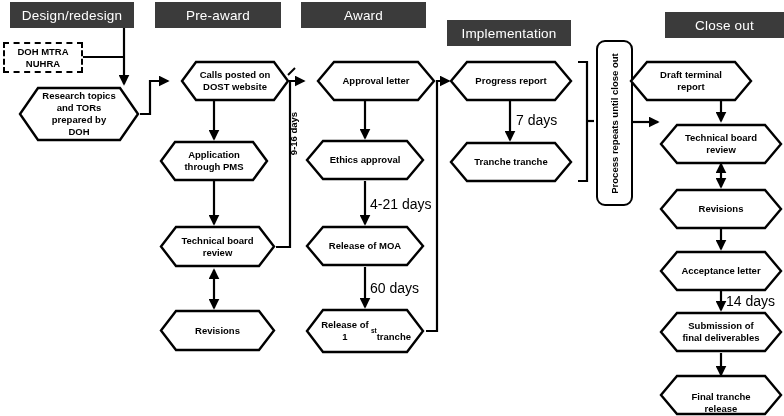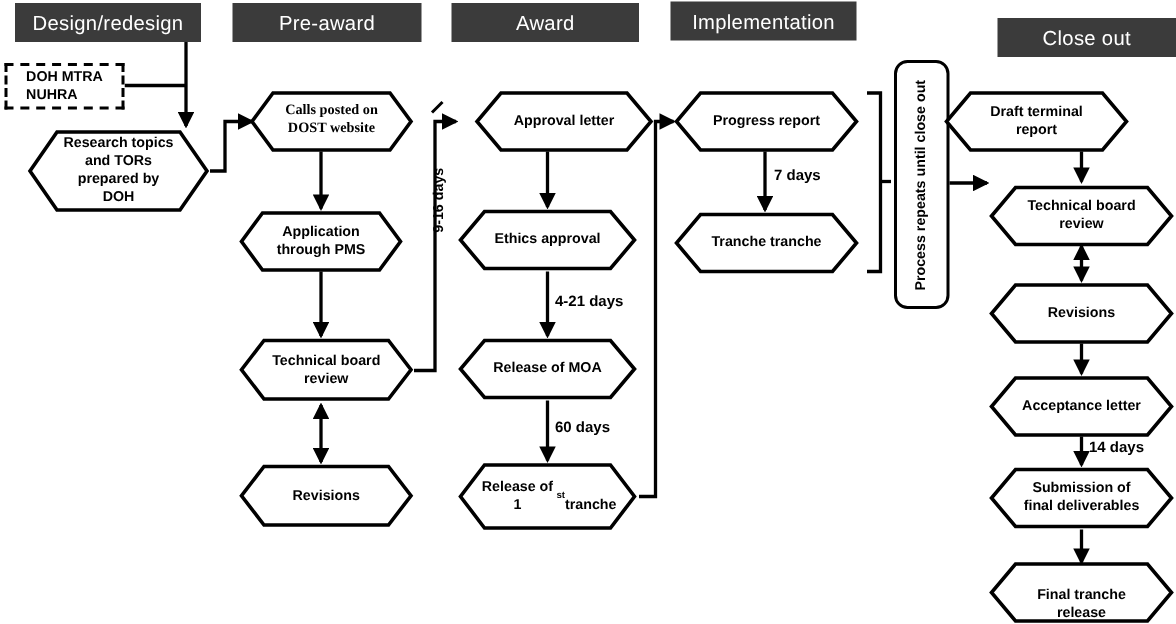--- a/index.html
+++ b/index.html
@@ -55,20 +55,21 @@
     line-height: 1.25;
     box-sizing: border-box;
     padding: 0 14px;
   }
   .dashbox {
     position: absolute;
     border: 2px dashed #000;
     display: flex;
     align-items: center;
     justify-content: center;
+    text-align: center;
     font-size: 9.5px;
     font-weight: bold;
     line-height: 1.25;
     background: #fff;
     box-sizing: border-box;
   }
   .roundbox {
     position: absolute;
     border: 2px solid #000;
     border-radius: 9px;
@@ -78,22 +79,22 @@
   .vtext {
     position: absolute;
     font-size: 9.5px;
     font-weight: bold;
     white-space: nowrap;
     transform-origin: 50% 50%;
     transform: rotate(-90deg);
   }
   .edgelabel {
     position: absolute;
-    font-size: 10px;
-    font-weight: bold;
+    font-size: 14px;
+    font-weight: normal;
     color: #000;
     white-space: nowrap;
   }
   sup {
     font-size: 0.68em;
     vertical-align: super;
     line-height: 0;
   }
 </style>
 </head>
@@ -103,21 +104,21 @@
 
   <div class="banner" style="left:155px; top:2px; width:126px; height:26px;">
     <span>Pre-award</span>
   </div>
   <div class="banner" style="left:10px; top:2px; width:124px; height:26px;">
     <span>Design/redesign</span>
   </div>
   <div class="banner" style="left:301px; top:2px; width:125px; height:26px;text-align:right;">
     <span>Award</span>
   </div>
-  <div class="banner" style="left:447px; top:1px; width:124px; height:26px;">
+  <div class="banner" style="left:447px; top:20px; width:124px; height:26px;">
     <span>Implementation</span>
   </div>
   <div class="banner" style="left:665px; top:2px; width:119px; height:26px;margin-top:10px;">
     <span>Close out</span>
   </div>
 
   <svg id="wires" viewBox="0 0 784 416" xmlns="http://www.w3.org/2000/svg">
     <defs>
       <marker id="ah" viewBox="0 0 10 10" refX="8.5" refY="5" markerWidth="5" markerHeight="5" orient="auto-start-reverse">
         <path d="M 0 0 L 10 5 L 0 10 z" fill="#000"></path>
@@ -167,21 +168,21 @@
     <span>DOH MTRA<br>NUHRA</span>
   </div>
 
   <div class="hexwrap" style="left:18px; top:86px; width:122px; height:56px;">
     <svg width="122" height="56" viewBox="0 0 122 56">
       <polygon points="20,2 102,2 120,28 102,54 20,54 2,28" fill="#fff" stroke="#000" stroke-width="2.4"></polygon>
     </svg>
     <div class="hexlabel">Research topics<br>and TORs<br>prepared by<br>DOH</div>
   </div>
 
-  <div class="hexwrap" style="left:166px; top:60px; width:110px; height:42px;font-family:Liberation Serif, serif;">
+  <div class="hexwrap" style="left:180px; top:60px; width:110px; height:42px;">
     <svg width="110" height="42" viewBox="0 0 110 42">
       <polygon points="16,2 94,2 108,21 94,40 16,40 2,21" fill="#fff" stroke="#000" stroke-width="2.4"></polygon>
     </svg>
     <div class="hexlabel">Calls posted on<br>DOST website</div>
   </div>
 
   <div class="hexwrap" style="left:159px; top:140px; width:110px; height:42px;">
     <svg width="110" height="42" viewBox="0 0 110 42">
       <polygon points="16,2 94,2 108,21 94,40 16,40 2,21" fill="#fff" stroke="#000" stroke-width="2.4"></polygon>
     </svg>

